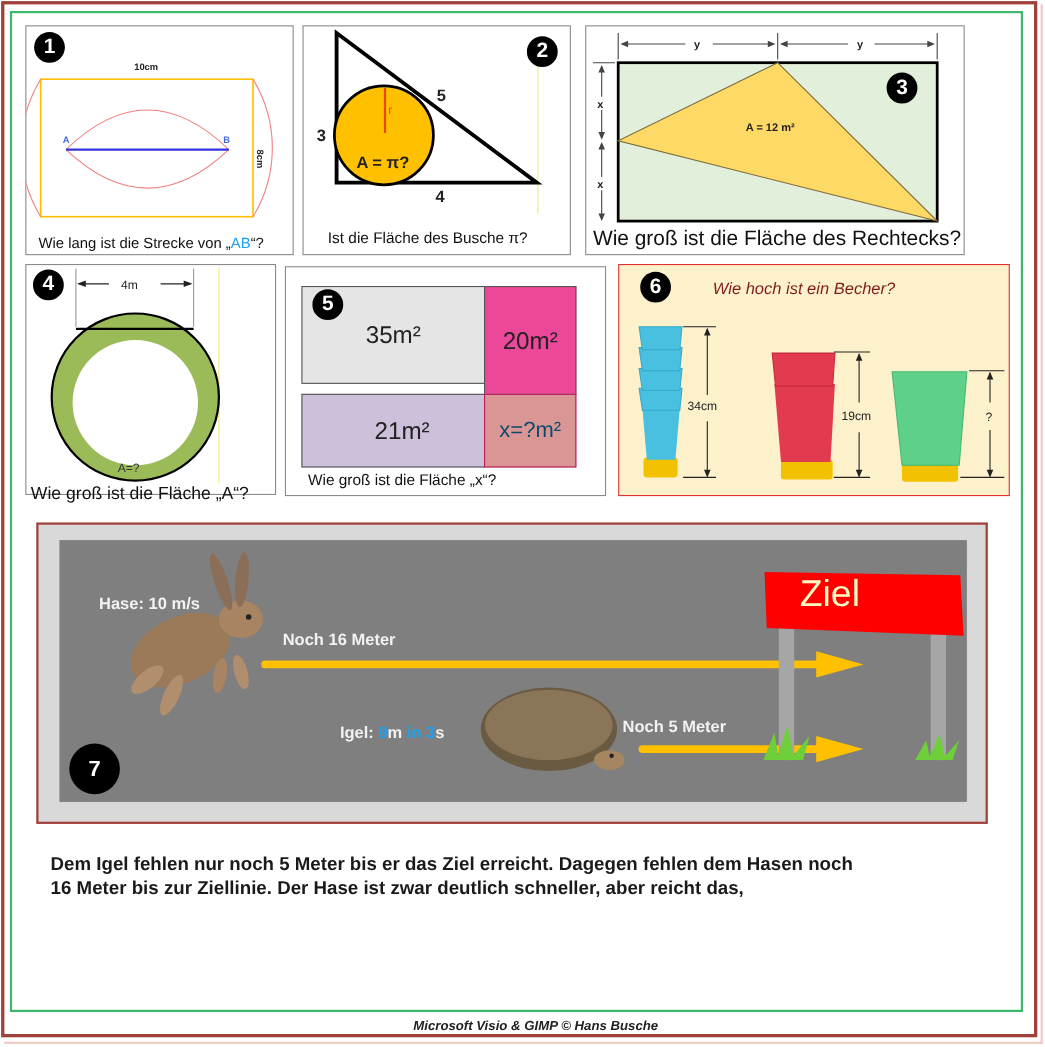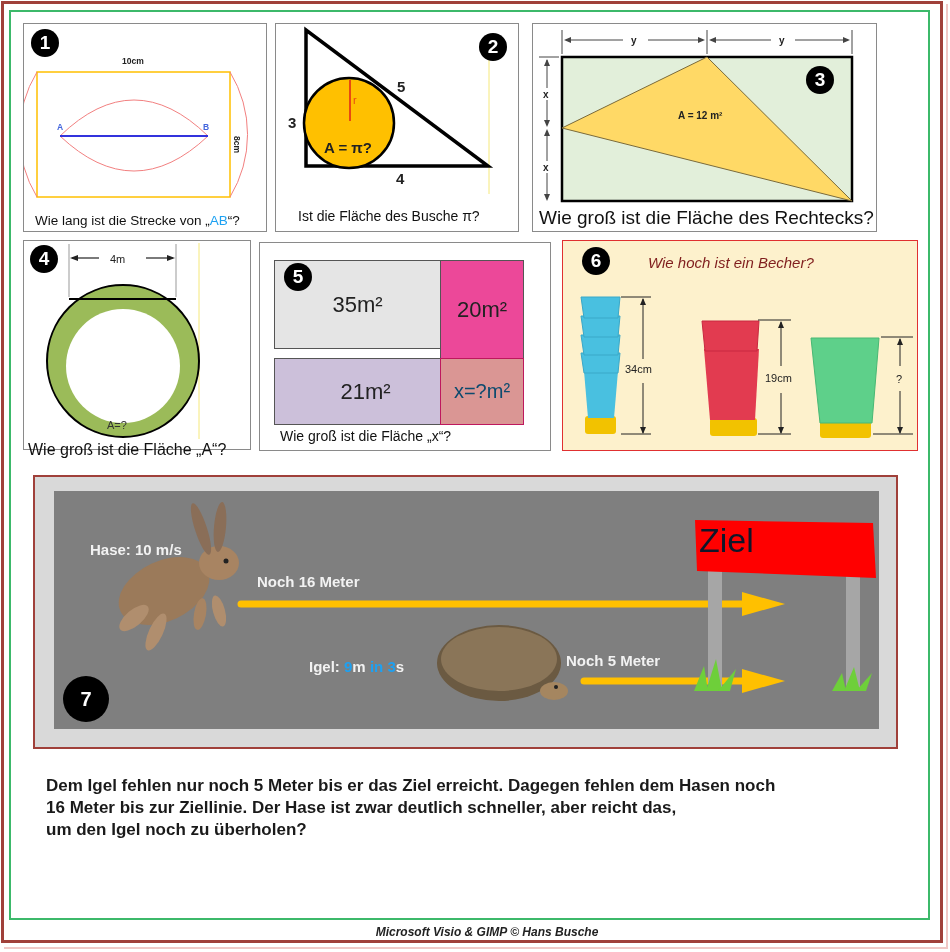--- a/index.html
+++ b/index.html
@@ -213,29 +213,28 @@
       <polygon points="640,200 650,175 654,200"></polygon>
       <polygon points="652,200 662,168 668,200"></polygon>
       <polygon points="664,200 682,178 676,200"></polygon>
       <polygon points="778,200 788,182 792,200"></polygon>
       <polygon points="790,200 800,176 806,200"></polygon>
       <polygon points="802,200 818,182 812,200"></polygon>
     </g>
 
     <polygon points="641,29 819,32 822,87 643,80" fill="#ff0000"></polygon>
   </svg>
-  <div class="abs" style="left:645px;top:30px;font-size:34px;color:#0f172a;">Ziel</div>
+  <div class="abs" style="left:673px;top:30px;font-size:34px;color:#fef9c3;">Ziel</div>
   <div class="abs race-label" style="left:36px;top:50px;">Hase: 10 m/s</div>
   <div class="abs race-label" style="left:203px;top:82px;">Noch 16 Meter</div>
   <div class="abs race-label" style="left:255px;top:167px;">
     <span>Igel: </span><span class="blue">9</span><span>m </span><span class="blue">in </span><span class="blue">3</span><span>s</span>
   </div>
   <div class="abs race-label" style="left:512px;top:161px;">Noch 5 Meter</div>
   <div class="abs badge" style="left:9px;top:185px;width:46px;height:46px;line-height:46px;font-size:20px;">7</div>
 </div>
 
 <div class="abs para">
   <div>Dem Igel fehlen nur noch 5 Meter bis er das Ziel erreicht. Dagegen fehlen dem Hasen noch</div>
   <div>16 Meter bis zur Ziellinie. Der Hase ist zwar deutlich schneller, aber reicht das,</div>
-  <div>um den Igel noch zu überholen?</div>
 </div>
 
 <div class="abs footer">Microsoft Visio &amp; GIMP © Hans Busche</div>
 
 </body></html>

